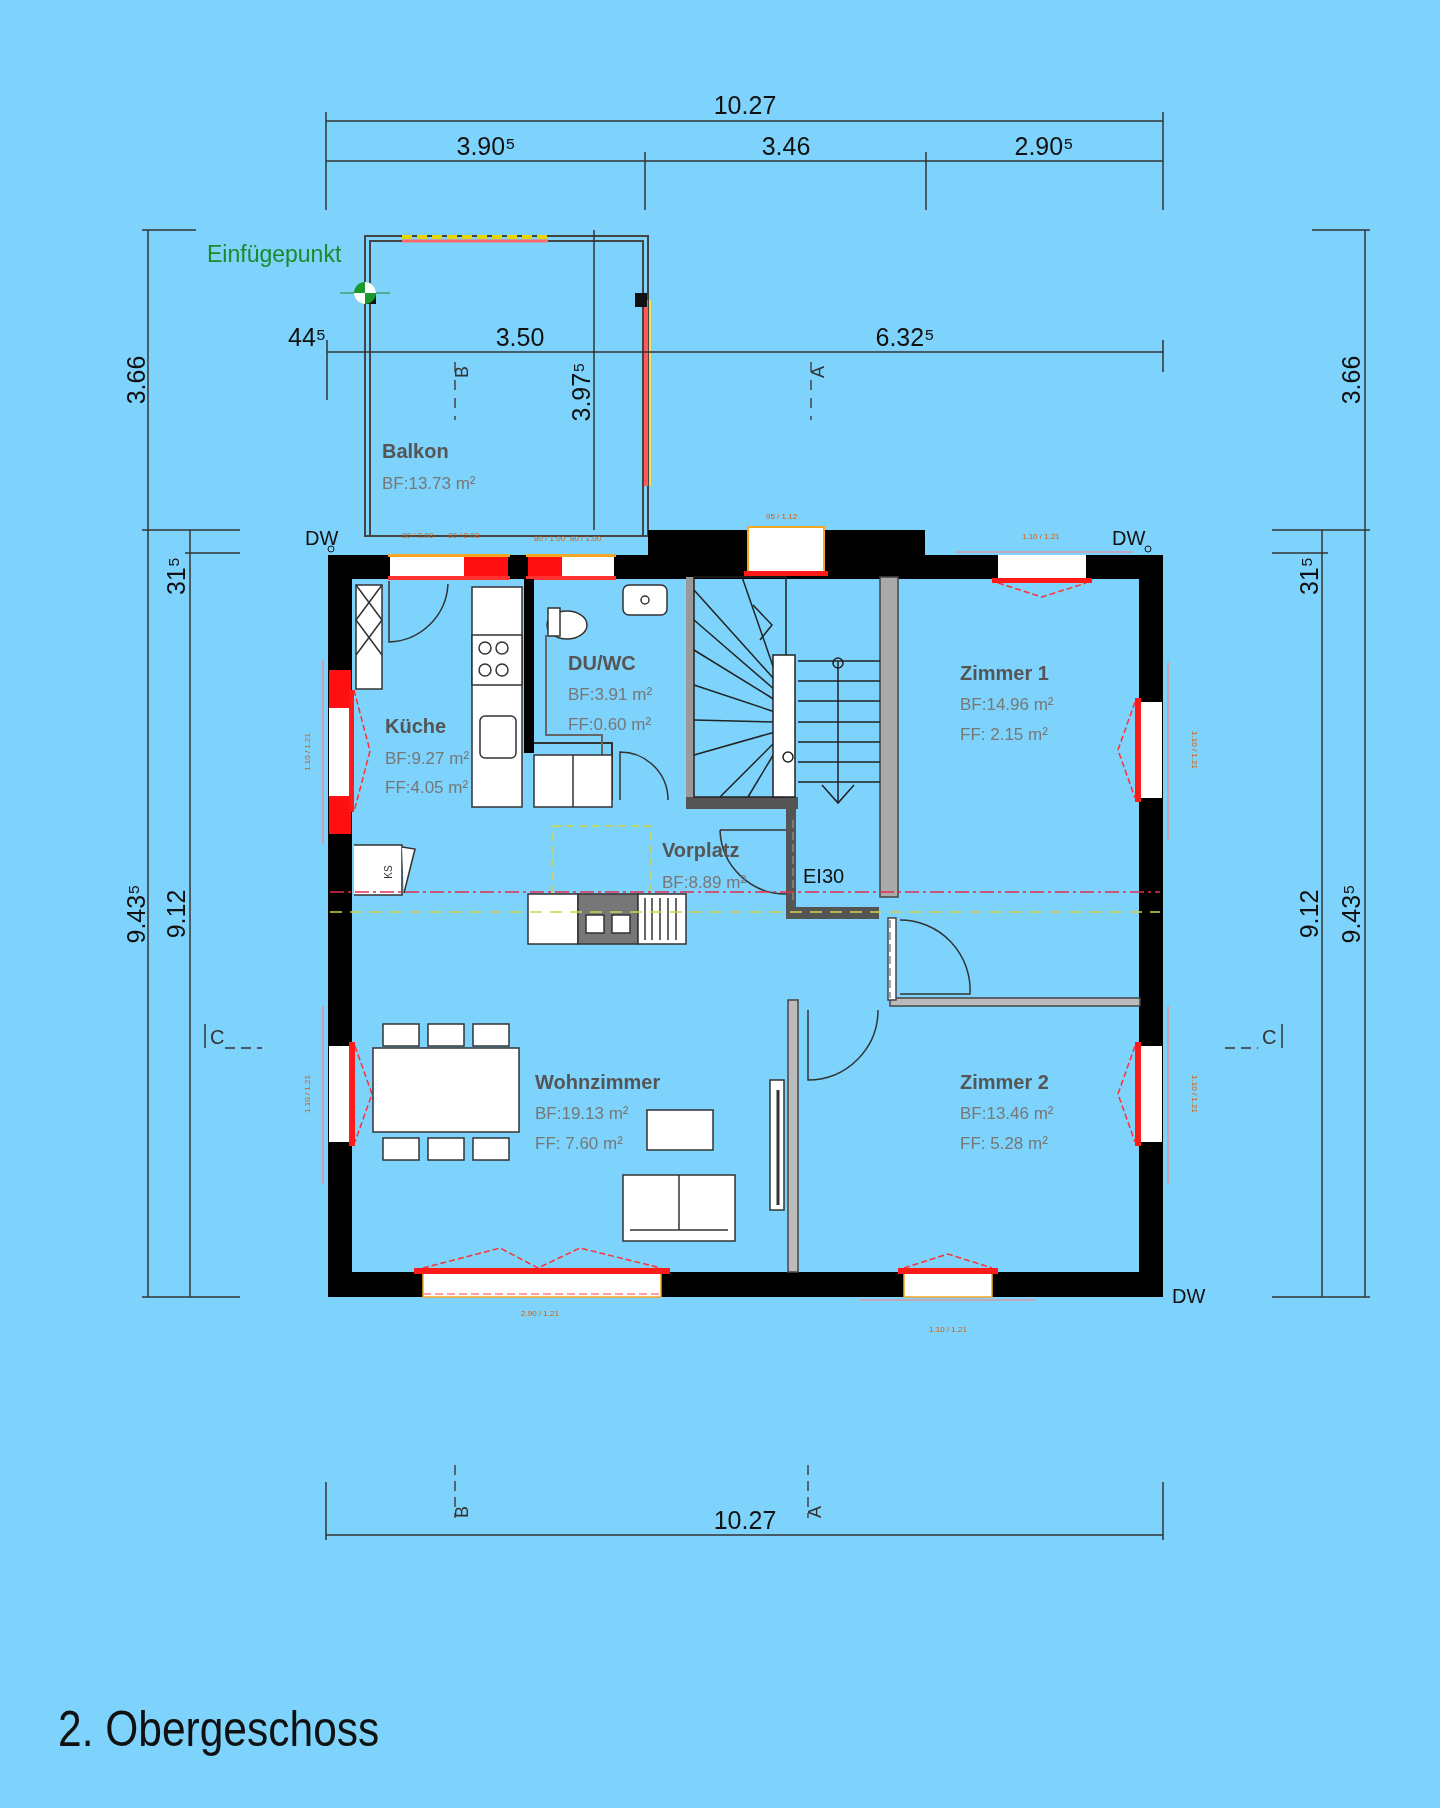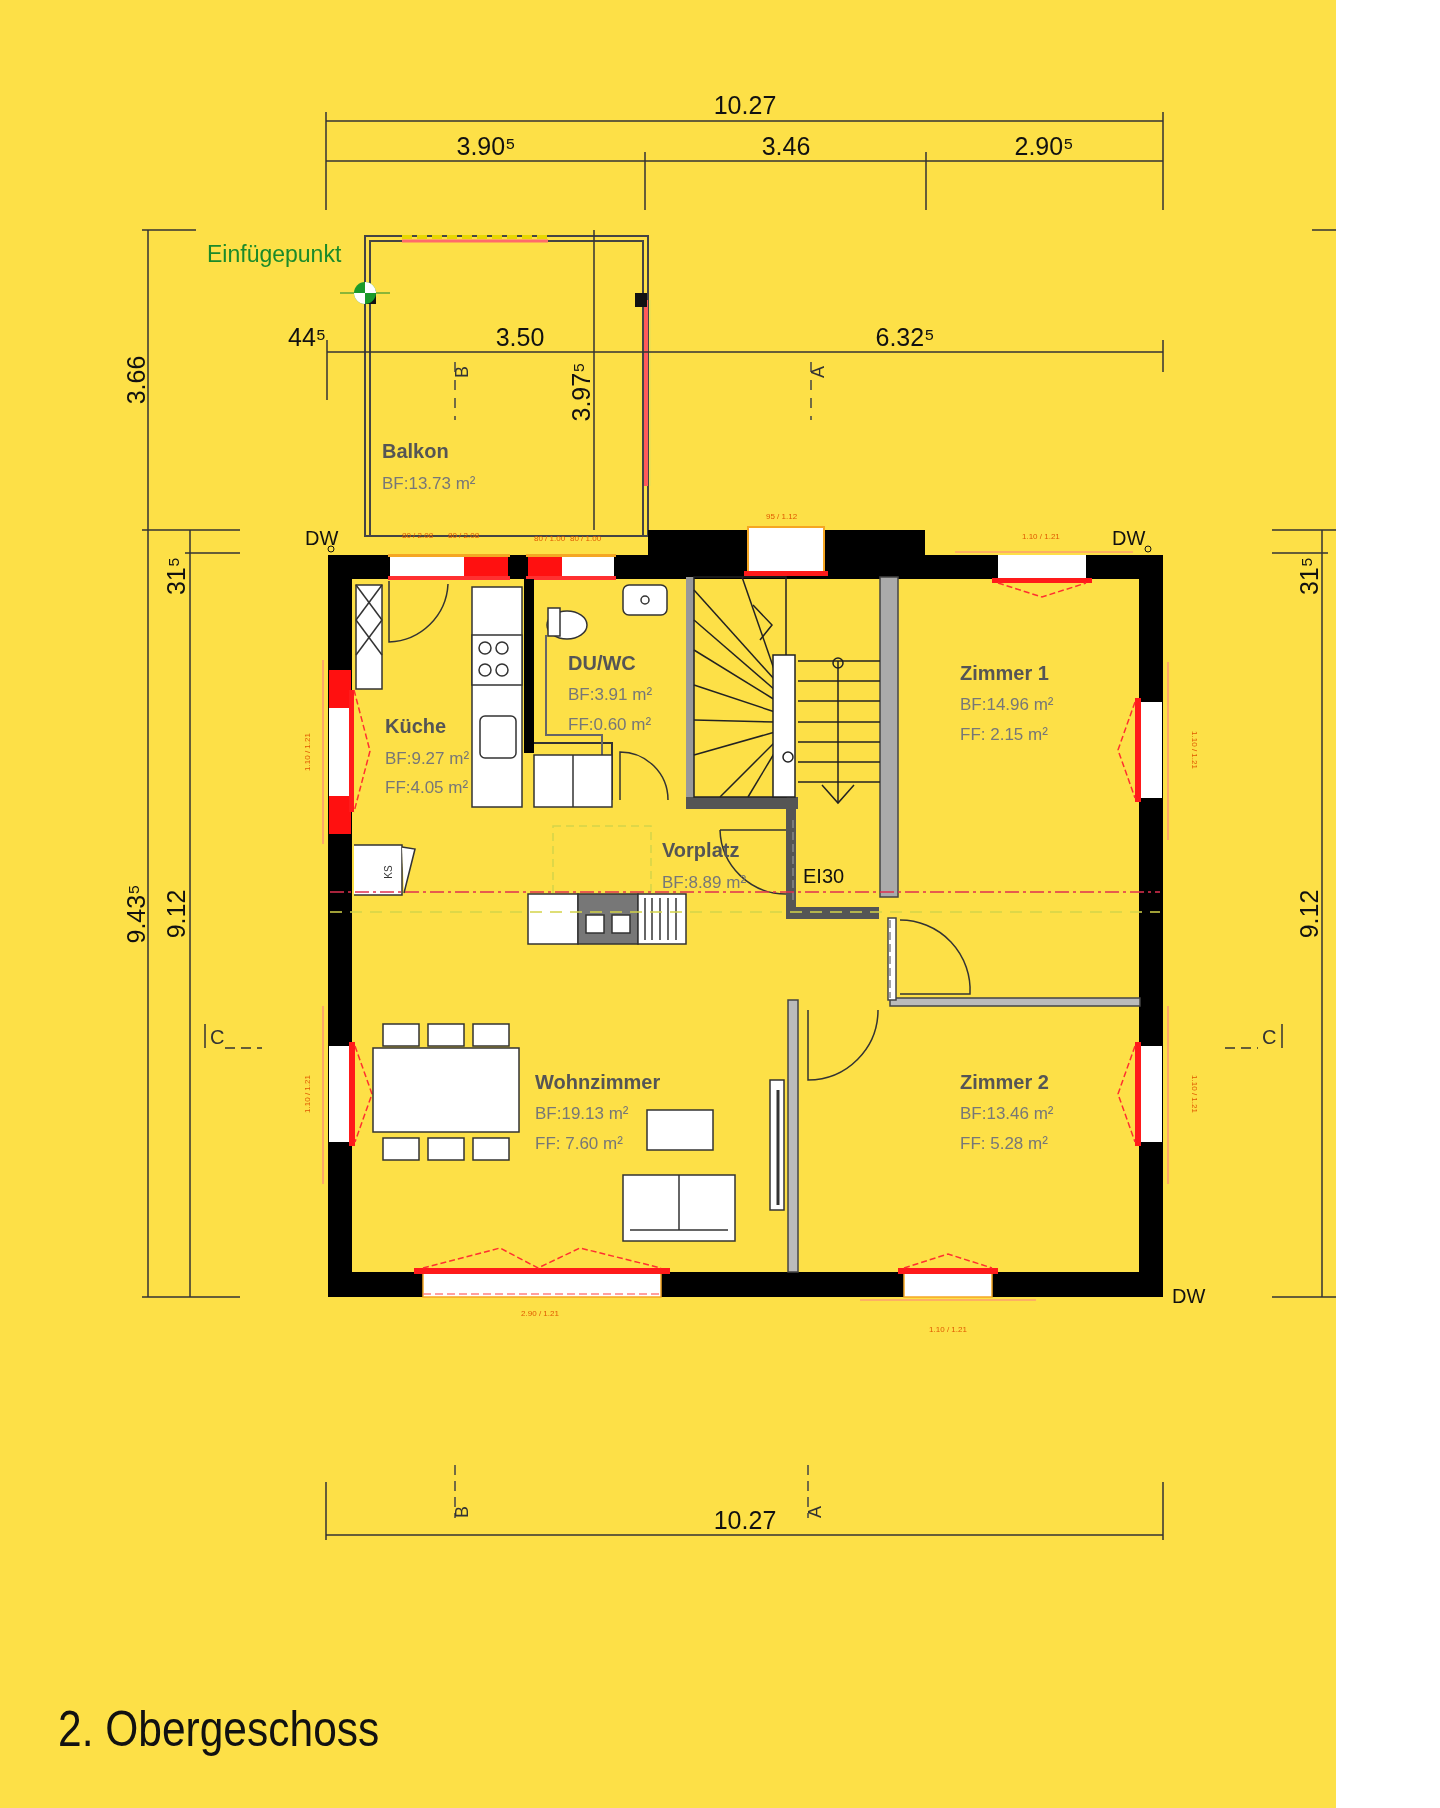--- a/index.html
+++ b/index.html
@@ -1,16 +1,16 @@
 <!DOCTYPE html>
 <html><head>
 <meta charset="utf-8">
 <style>
   html,body{margin:0;padding:0;background:#ffffff;}
-  #canvas{position:relative;width:1336px;height:1808px;background:#fde047;overflow:hidden;font-family:"Liberation Sans",sans-serif;}
+  #canvas{position:relative;width:1440px;height:1808px;background:#7dd3fc;overflow:hidden;font-family:"Liberation Sans",sans-serif;}
   svg{position:absolute;left:0;top:0;}
   .dim{font-family:"Liberation Sans",sans-serif;font-size:25px;fill:#111;}
   .room{font-family:"Liberation Sans",sans-serif;font-size:20px;font-weight:bold;fill:#555;}
   .area{font-family:"Liberation Sans",sans-serif;font-size:17px;fill:#777;}
   .win{font-family:"Liberation Sans",sans-serif;font-size:8px;fill:#e05a00;}
   .title{position:absolute;left:58px;top:1700px;font-size:50px;color:#111;font-family:"Liberation Sans",sans-serif;transform:scaleX(0.85);transform-origin:left;}
 </style>
 </head>
 <body>
 

